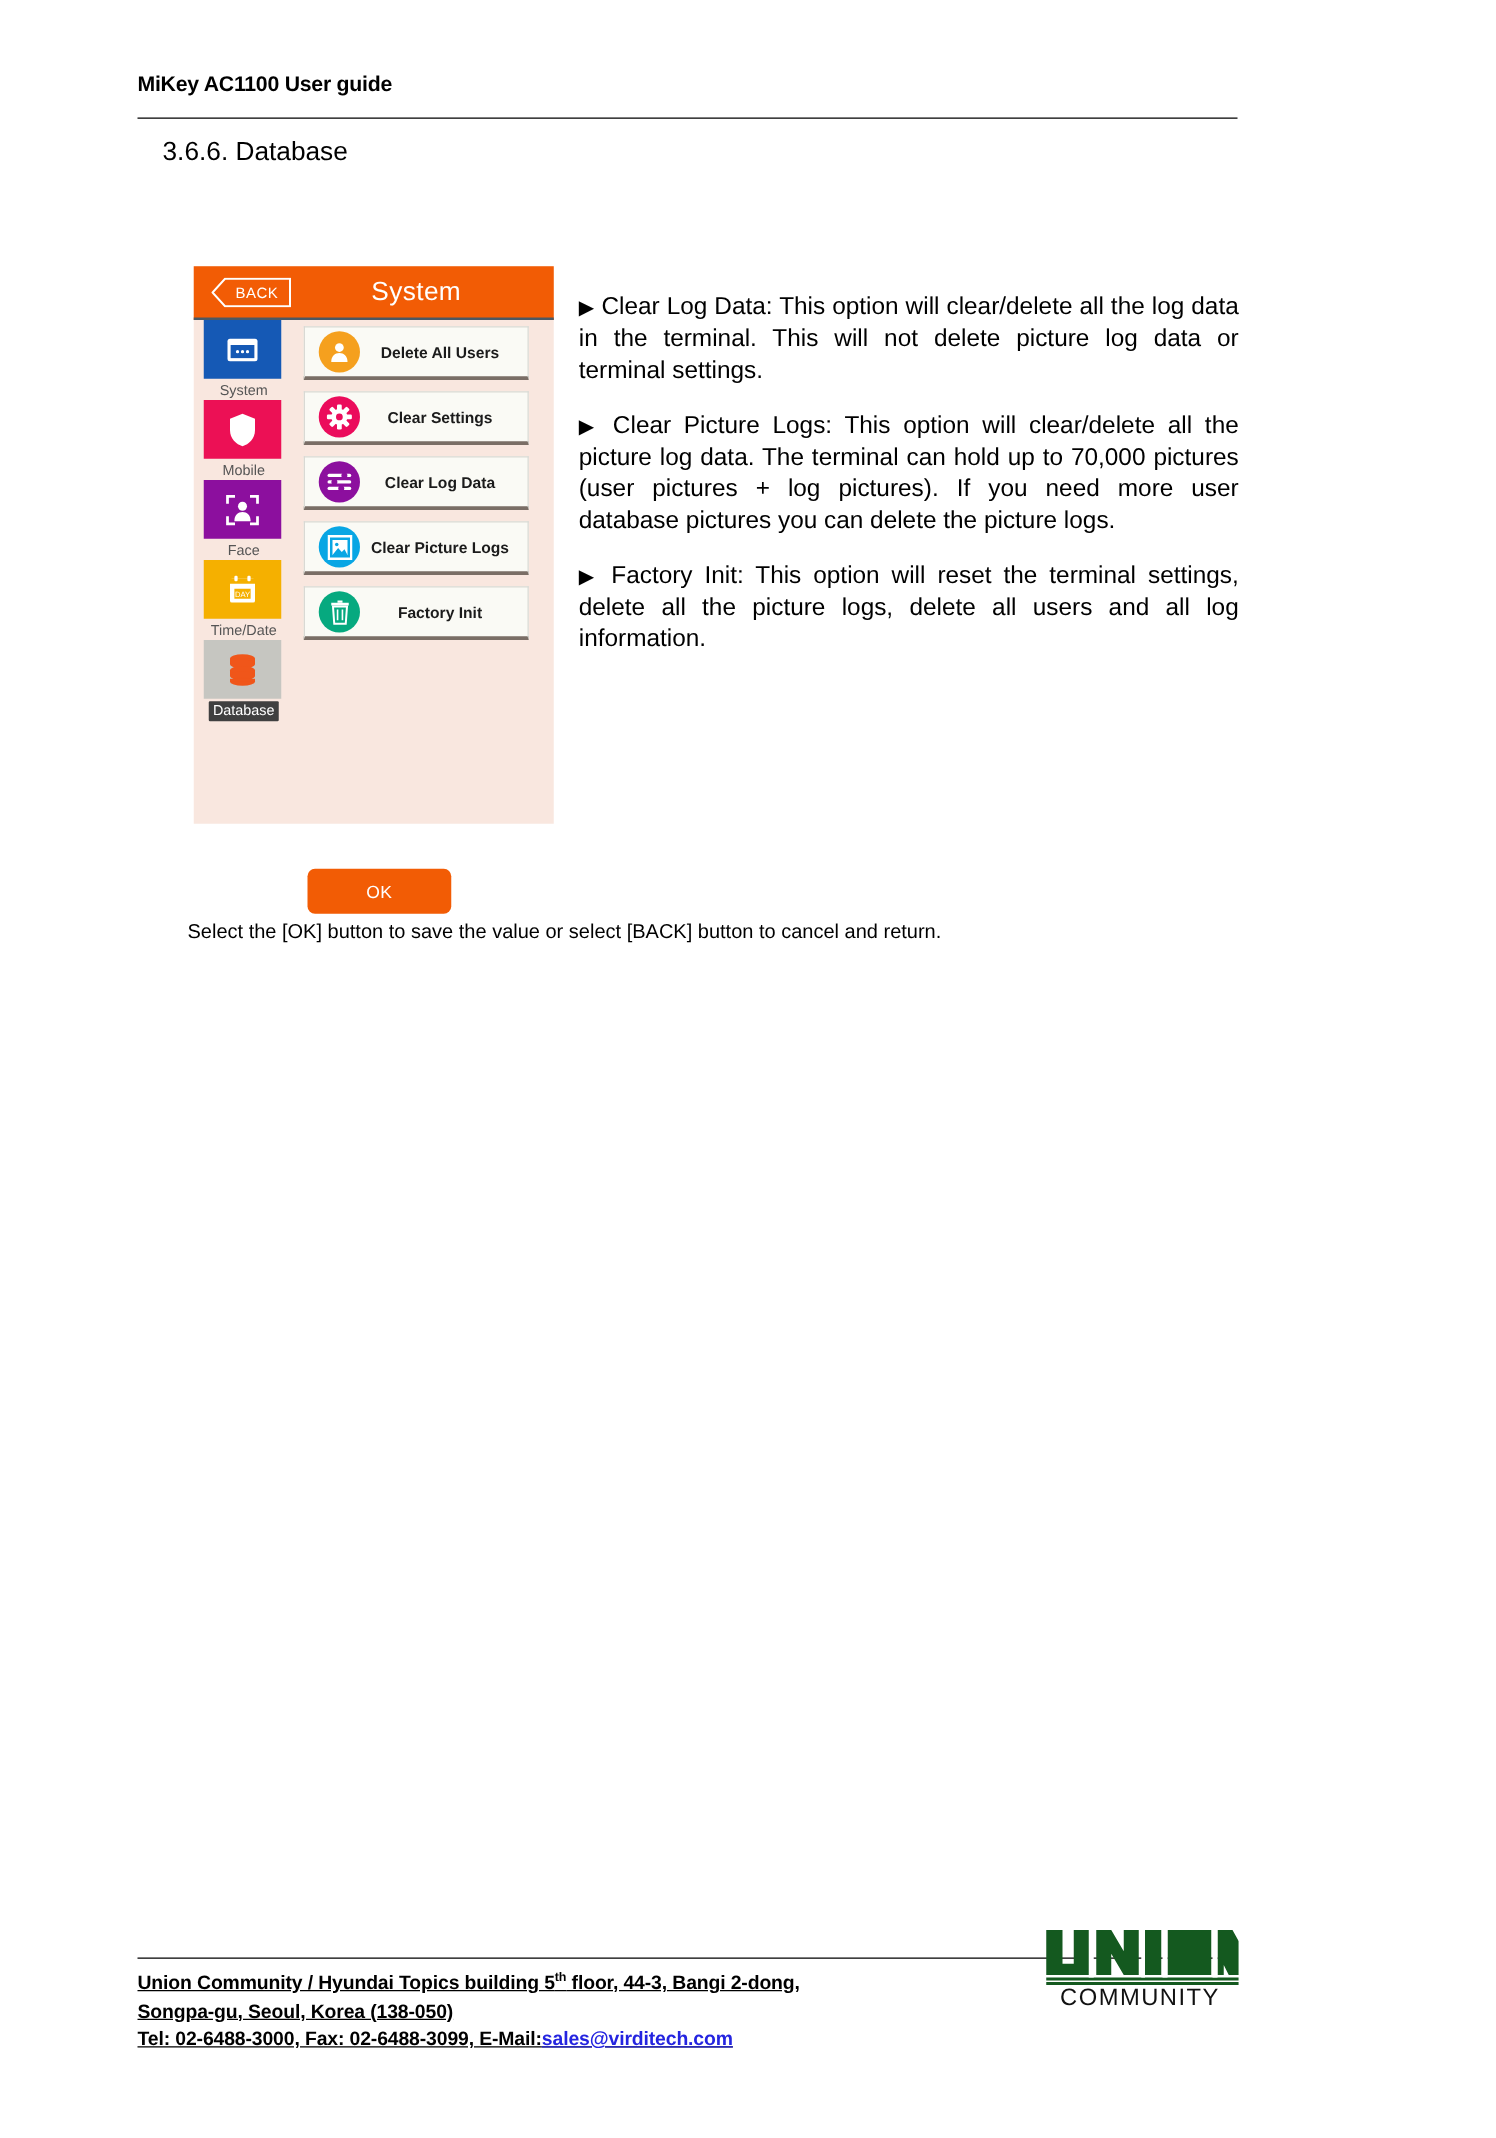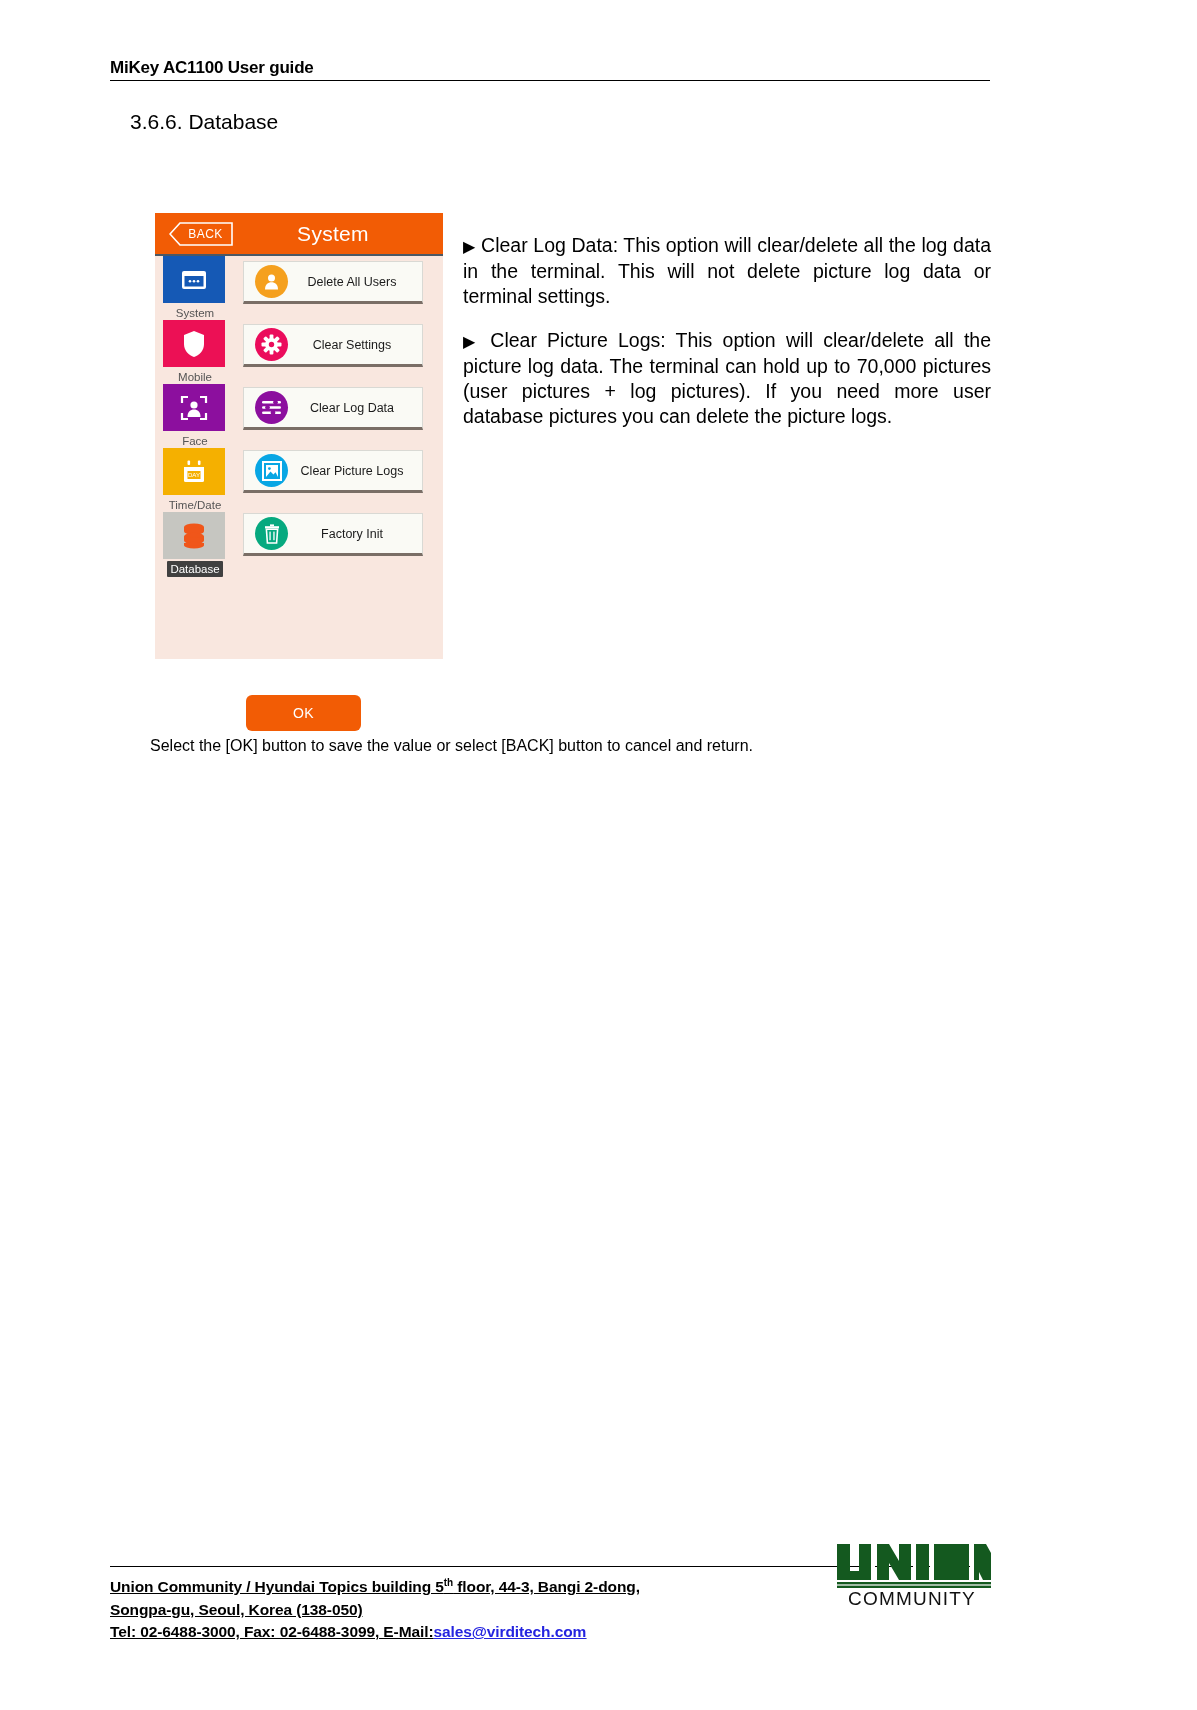--- a/index.html
+++ b/index.html
@@ -27,21 +27,21 @@
   .hdr {
     position: absolute;
     left: 110px; top: 58px;
     width: 880px;
   }
   .hdr-title {
     font-size: 17px;
     font-weight: bold;
     letter-spacing: -0.2px;
     line-height: 20px;
-    padding-bottom: 2px;
+    padding-bottom: 16px;
     border-bottom: 1.5px solid #000;
   }
   .hdr-pageno {
     font-size: 16px;
     font-weight: bold;
     line-height: 18px;
     border-bottom: 1.5px solid #000;
     width: 880px;
     padding-top: 1px;
   }
@@ -159,27 +159,28 @@
   
   .dev-list {
     position: absolute;
     left: 88px; top: 48px;
     width: 192px;
   }
   .menu-row {
     position: relative;
     width: 180px;
     height: 43px;
-    margin-bottom: 20px;
+    margin-bottom: 9px;
     background: #fafaf5;
     border: 1px solid #d9d9d4;
     border-bottom: 3px solid #7a6e66;
     box-sizing: border-box;
     display: flex;
     align-items: center;
+    font-weight: bold;
   }
   .menu-ico {
     width: 33px; height: 33px;
     border-radius: 50%;
     margin-left: 11px;
     flex: 0 0 auto;
     display: flex;
     align-items: center;
     justify-content: center;
   }
@@ -437,20 +438,24 @@
   </div>
 
   <div class="bullets">
     <div class="bullet">
       <span class="tri">▶</span>
       <span>Clear Log Data: This option will clear/delete all the log data in the terminal. This will not delete picture log data or terminal settings.</span>
     </div>
     <div class="bullet">
       <span class="tri">▶</span>
       <span>Clear Picture Logs: This option will clear/delete all the picture log data. The terminal can hold up to 70,000 pictures (user pictures + log pictures). If you need more user database pictures you can delete the picture logs.</span>
+    </div>
+    <div class="bullet">
+      <span class="tri">▶</span>
+      <span>Factory Init: This option will reset the terminal settings, delete all the picture logs, delete all users and all log information.</span>
     </div>
   </div>
 
   <div class="closing">Select the [OK] button to save the value or select [BACK] button to cancel and return.</div>
 
   <div class="footer-rule"></div>
   <div class="footer-txt">
     <span>Union Community / Hyundai Topics building 5</span><sup>th</sup><span> floor, 44-3, Bangi 2-dong,</span><br>
     <span>Songpa-gu, Seoul, Korea (138-050)</span><br>
     <span>Tel: 02-6488-3000, Fax: 02-6488-3099, E-Mail:</span><span class="mail">sales@virditech.com</span>

